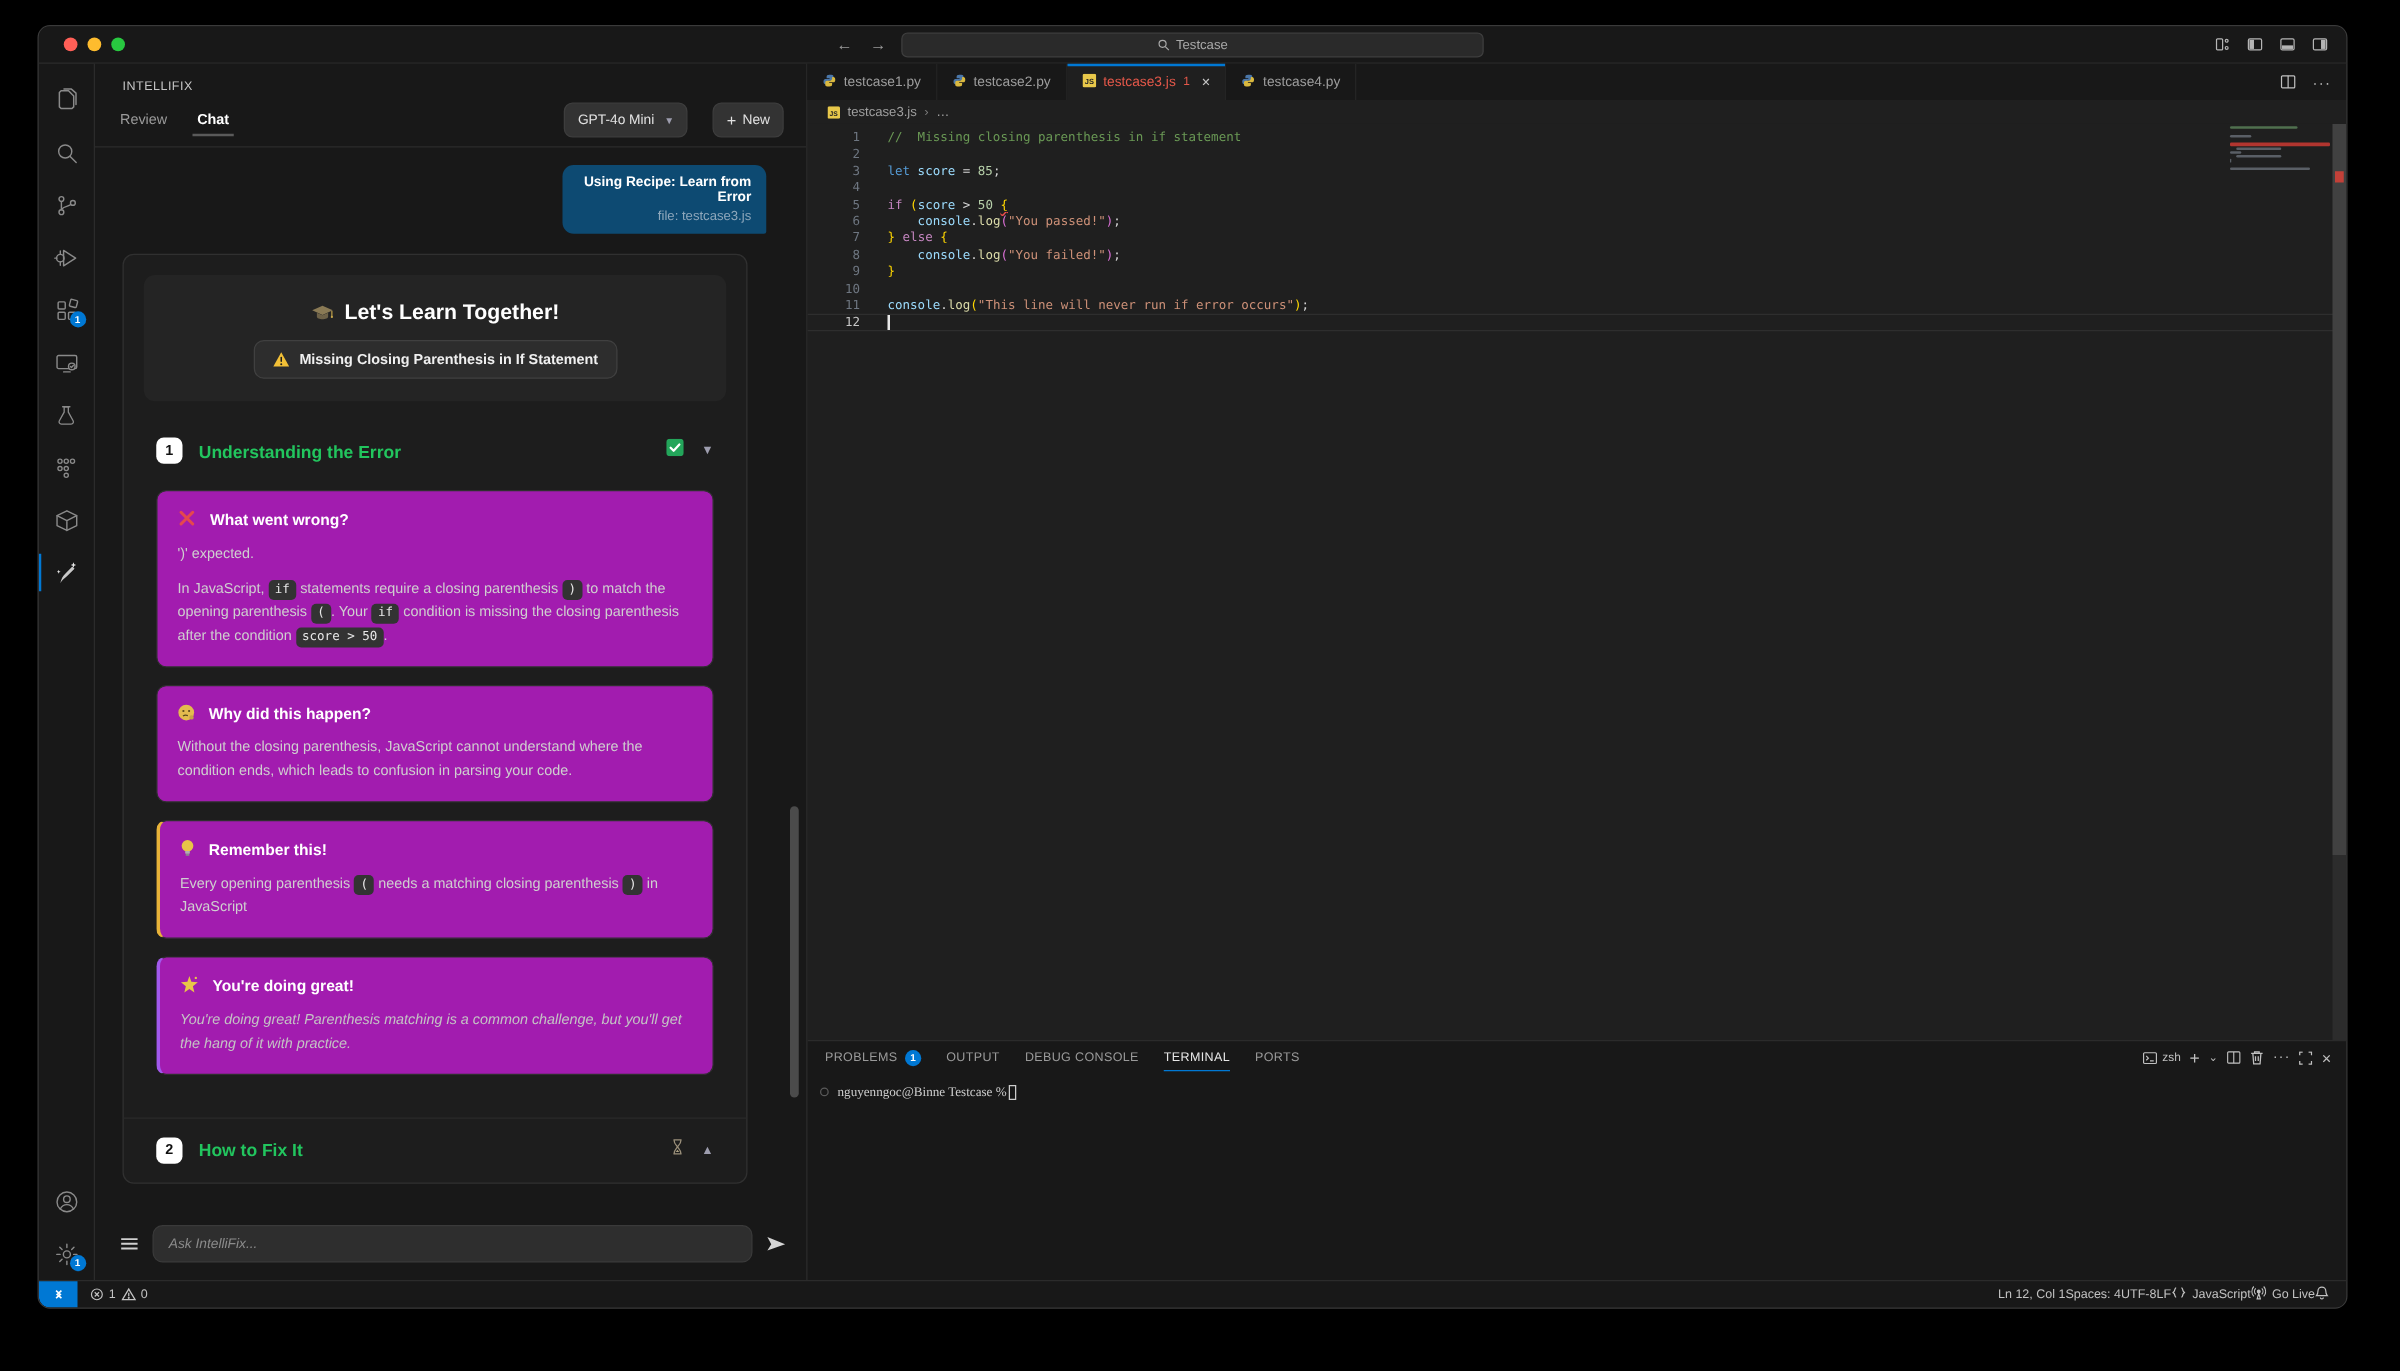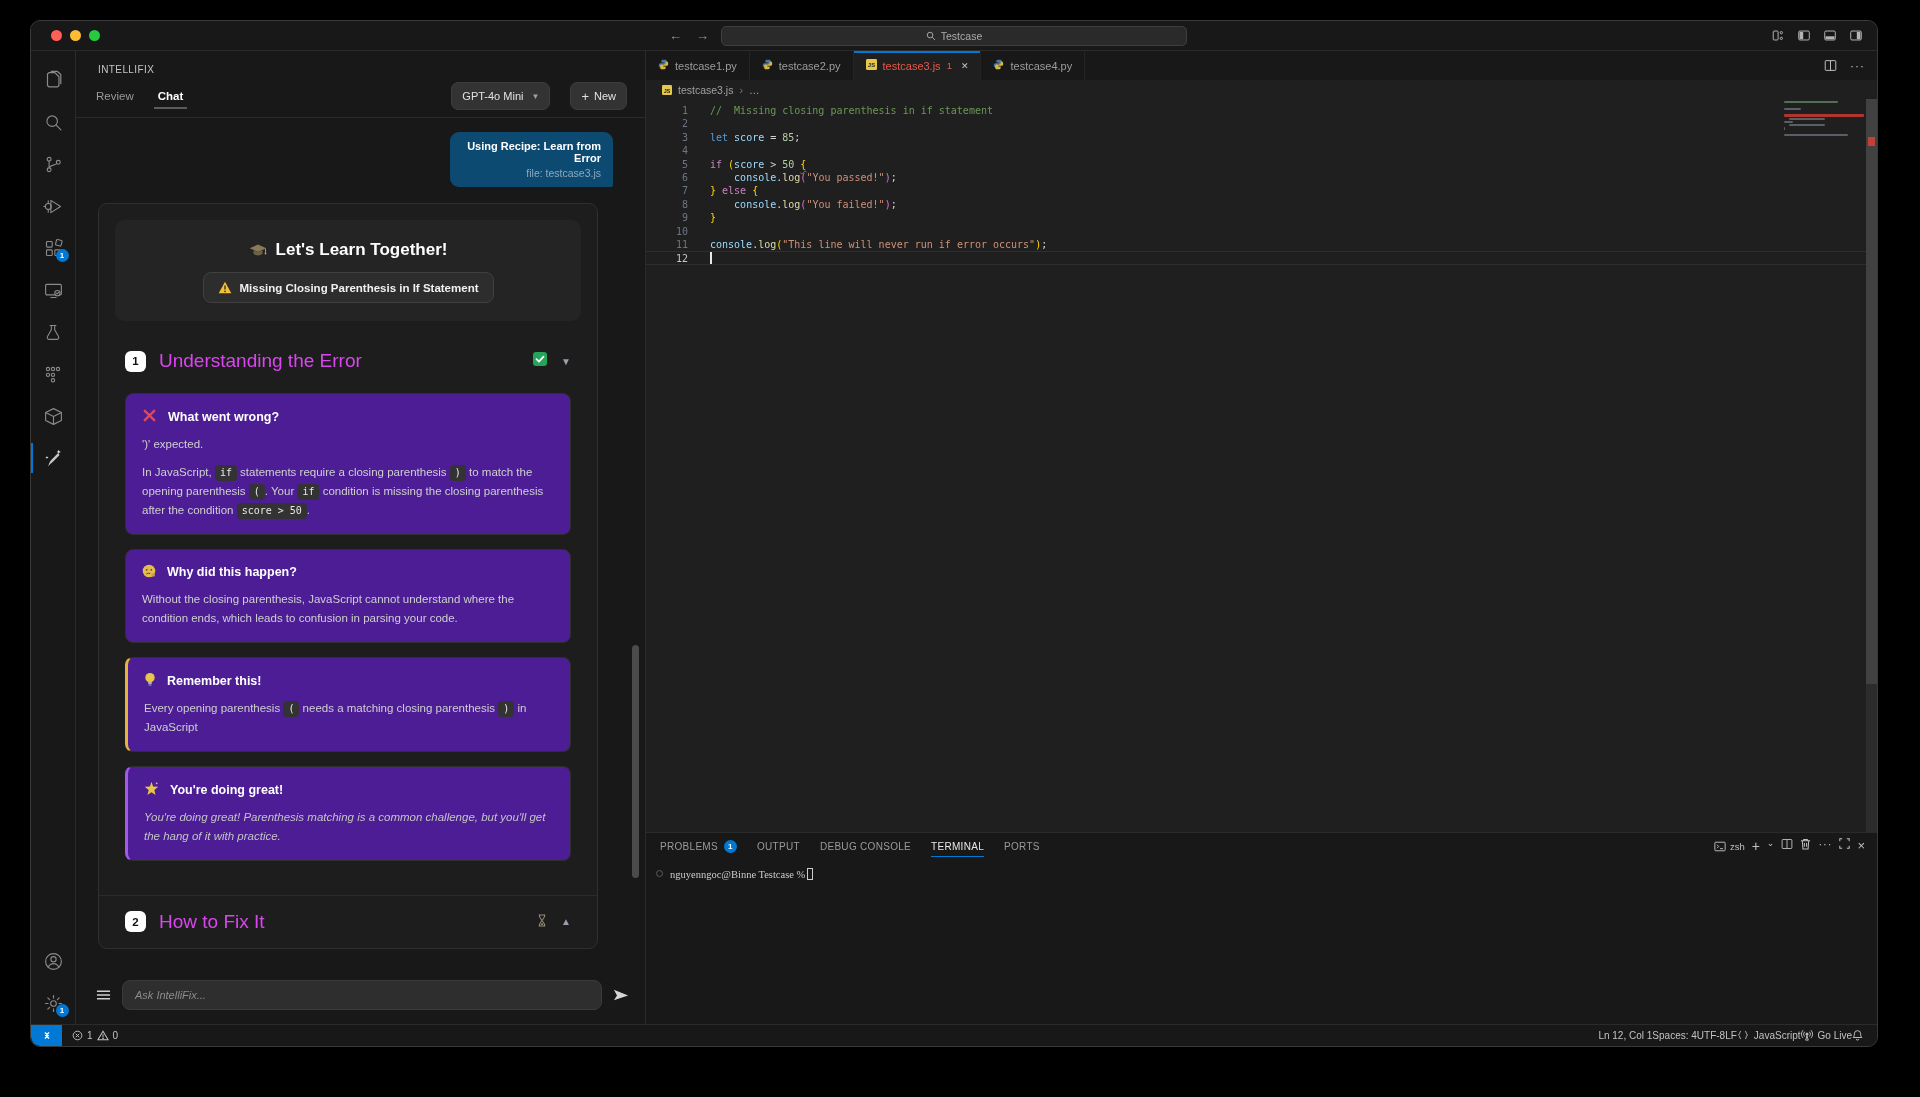--- a/index.html
+++ b/index.html
@@ -36,25 +36,25 @@
   .bubble .b1{color:#fff;font-size:11px;font-weight:bold}
   .bubble .b2{color:#8fa8bc;font-size:10.5px;margin-top:3px}
   .learncard{width:500px;margin-top:16px;background:#1d1d1d;border:1px solid #303030;border-radius:9px;overflow:hidden}
   .hero{margin:16px 16px 14px;background:#242424;border-radius:9px;padding:20px 26px 18px;text-align:center}
   .hero h1{color:#fff;font-size:17px;display:flex;align-items:center;justify-content:center;gap:9px}
   .hero p{color:#b4b4b4;font-size:11.5px;line-height:1.6;margin:10px auto 0;max-width:370px}
   .chip{display:inline-flex;align-items:center;gap:8px;margin-top:12px;background:#2d2d2d;border:1px solid #404040;border-radius:8px;padding:8px 14px;color:#f0f0f0;font-size:11.5px;font-weight:bold}
   .section{display:flex;align-items:center;gap:13px;padding:15px 26px;cursor:pointer}
   .section + .section, .sec-divider{border-top:1px solid #2a2a2a}
   .numbadge{flex:none;width:21px;height:21px;background:#fff;border-radius:6px;color:#111;font-size:11.5px;font-weight:bold;display:flex;align-items:center;justify-content:center}
-  .sec-title{color:#d946ef;font-size:19px;font-weight:normal;flex:1}
+  .sec-title{color:#22c55e;font-size:14px;font-weight:bold;flex:1}
   .sec-icons{display:flex;align-items:center;gap:14px}
   .chev{font-size:10px;color:#9d9dae}
   .cards{padding:6px 26px 20px}
-  .card{background:#4c1d95;border:1px solid #2f2f2f;border-radius:8px;padding:14px 16px;margin-bottom:14px}
+  .card{background:#a21caf;border:1px solid #2f2f2f;border-radius:8px;padding:14px 16px;margin-bottom:14px}
   .card.accent{border-left:3px solid}
   .card h3{display:flex;align-items:center;gap:11px;color:#fff;font-size:12.5px;margin-bottom:4px}
   .card p{color:#cfcfcf;font-size:11.5px;line-height:1.65;margin-top:9px}
   .card.italic p{font-style:italic;color:#c4c4c4}
   .codechip{display:inline-block;background:#333;border-radius:4px;padding:0 5px;font-family:"DejaVu Sans Mono",monospace;font-size:10px;color:#e8e8e8}
   .chat-sb{position:absolute;right:5px;top:0;bottom:0;width:9px}
   .chat-sb .thumb{position:absolute;left:1px;width:7px;border-radius:4px;background:#4b4b4b;top:61%;height:24%}
   .input-row{flex:none;height:50px;display:flex;align-items:center;gap:11px;padding:0 16px 8px 20px}
   .askinput{flex:1;height:30px;background:#2e2e2e;border:1px solid #3a3a3a;border-radius:8px;color:#8b8b8b;font-size:11px;font-style:italic;padding:0 12px;display:flex;align-items:center}
   
@@ -82,21 +82,21 @@
   .ed-scrollbar{position:absolute;top:0;right:0;width:11px;bottom:0;background:#2c2c2c}
   .ed-scrollbar .slider{position:absolute;top:0;left:0;right:0;height:585px;background:rgba(121,121,121,.28)}
   .ed-scrollbar .errmark{position:absolute;top:38px;left:2px;right:2px;height:9px;background:#c24038}
   
   .panel{flex:none;height:192px;border-top:1px solid #2b2b2b;background:#181818;display:flex;flex-direction:column}
   .panel-tabs{flex:none;height:26px;display:flex;align-items:center;padding:0 14px;gap:20px;position:relative}
   .ptab{font-size:10px;letter-spacing:.3px;color:#9a9a9a;display:flex;align-items:center;gap:6px;height:100%;cursor:pointer;position:relative}
   .ptab.active{color:#e7e7e7}
   .ptab.active::after{content:"";position:absolute;left:0;right:0;bottom:2px;height:1.5px;background:#0078d4}
   .pbadge{background:#0078d4;color:#fff;font-size:8px;font-weight:bold;min-width:13px;height:13px;border-radius:7px;display:flex;align-items:center;justify-content:center}
-  .panel-icons{position:absolute;right:12px;display:flex;gap:7px;color:#c0c0c0;font-size:11px}
+  .panel-icons{position:absolute;right:12px;display:flex;align-items:center;gap:7px;color:#c0c0c0;font-size:11px}
   .panel-icons .shell{font-size:9.5px;display:flex;align-items:center;gap:4px}
   .term{flex:1;padding:9px 0 0 10px;font-family:Liberation Serif, serif;font-size:10.5px;color:#cccccc;display:flex;align-items:flex-start;gap:7px}
   .term .ring{width:7px;height:7px;border:1px solid #5a5a5a;border-radius:50%;margin-top:2px}
   .term .block{display:inline-block;width:6px;height:12px;border:1px solid #cccccc;vertical-align:text-bottom;margin-left:2px}
   
   .statusbar{flex:none;height:22px;background:#181818;border-top:1px solid #2b2b2b;display:flex;align-items:center;font-size:10px;color:#c2c2c2}
   .remote{height:100%;width:31px;background:#0078d4;color:#fff;display:flex;align-items:center;justify-content:center;border-bottom-left-radius:9px;cursor:pointer}
   .problems{display:flex;align-items:center;gap:4px;margin-left:10px;cursor:pointer}
   .sb-right{margin-left:auto;display:flex;align-items:center;padding-right:14px}
   .sb-item{display:flex;align-items:center;gap:5px;cursor:pointer}

